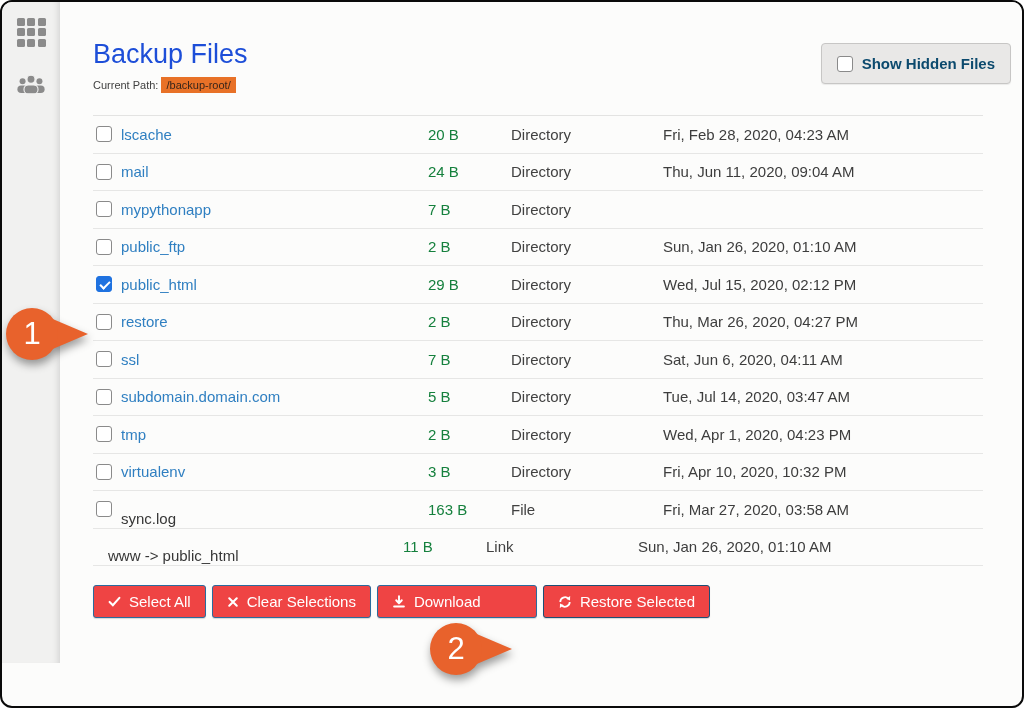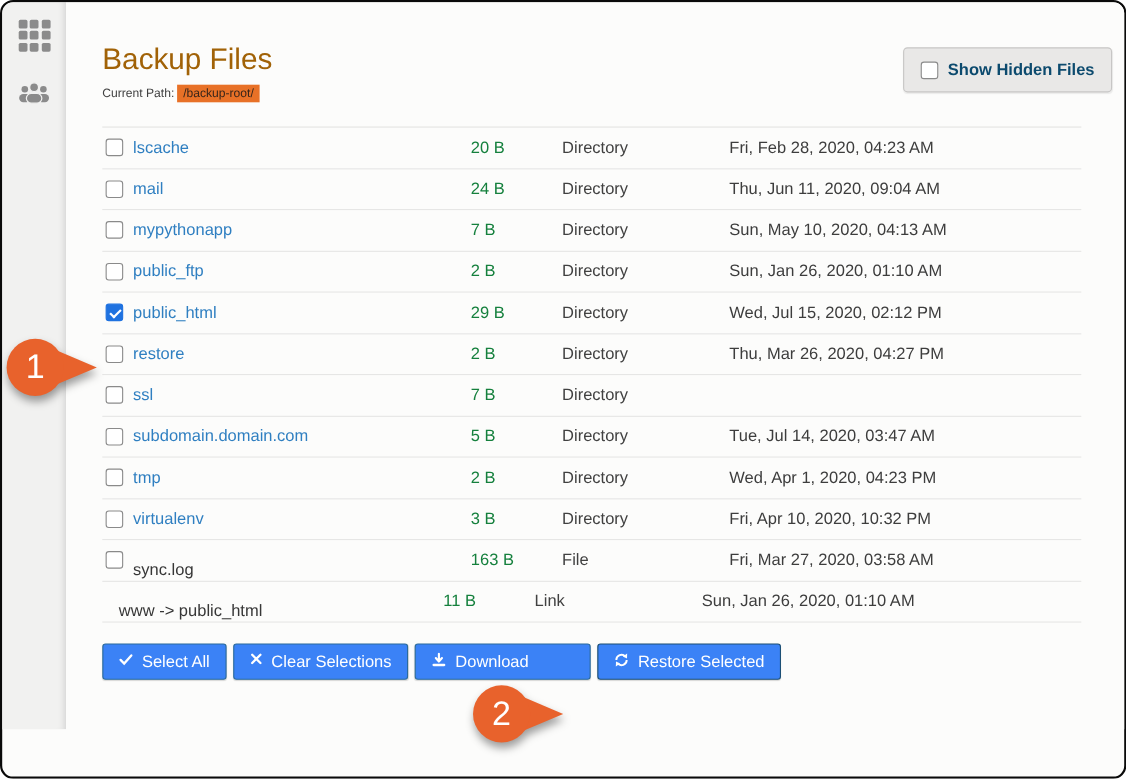--- a/index.html
+++ b/index.html
@@ -27,21 +27,21 @@
   .sidebar {
     width:58px; background:#f1f1f0; flex:0 0 58px;
     box-shadow:inset -7px 0 8px -7px rgba(0,0,0,.18);
     padding-top:15px; display:flex; flex-direction:column; align-items:center; gap:22px;
   }
   .side-icon { width:30px; height:30px; display:flex; align-items:center; justify-content:center; cursor:pointer; }
 
   .content { flex:1; position:relative; padding:37px 44px 0 33px; background:#fcfcfb; }
 
   
-  .page-title { font-size:27px; font-weight:400; color:#a16207; }
+  .page-title { font-size:27px; font-weight:400; color:#1d4ed8; }
   .path-line { margin-top:9px; font-size:11px; color:#414141; }
   .path-highlight { background:#e87127; color:#38251a; padding:2px 5px; }
 
   .show-hidden {
     position:absolute; top:41px; right:16px;
     background:#e9e8e7; border:1px solid #c7c6c5; border-radius:4px;
     padding:11px 15px; display:flex; align-items:center; gap:9px;
     font-size:15px; font-weight:bold; color:#0c4a6e;
     box-shadow:0 1px 1px rgba(0,0,0,.07); cursor:pointer;
   }
@@ -66,23 +66,23 @@
   .t-row .name { width:307px; flex:0 0 307px; color:#2f7fc1; text-decoration:none; cursor:pointer; }
   .t-row .name.plain { color:#373737; cursor:default;margin-top:18px; }
   .t-row.no-cb .name { width:295px; flex:0 0 295px; }
   .t-row .size { width:83px; flex:0 0 83px; color:#15803d; }
   .t-row .type { width:152px; flex:0 0 152px; color:#414141; }
   .t-row .date { flex:1; color:#3d3d3d; }
 
   
   .actions { display:flex; gap:6px; margin-top:19px; }
   .btn {
-    background:#3b82f6; border:1px solid #2a6b9d; border-radius:3px;
+    background:#ef4444; border:1px solid #2a6b9d; border-radius:3px;
     color:#fff; font-size:15px; font-family:inherit;
-    padding:7px 14px; display:flex; gap:8px; cursor:pointer;
+    padding:7px 14px; display:flex; align-items:center; gap:8px; cursor:pointer;
     box-shadow:0 1px 1px rgba(0,0,0,.15);
   }
   .btn.emphasized { border-color:#1c4f75; }
   .btn svg { display:block; }
 
   
   .pin { position:absolute; width:86px; height:52px; filter:drop-shadow(1px 5px 4px rgba(0,0,0,.38)); z-index:10; pointer-events:none; }
   .pin-circle {
     position:absolute; left:0; top:0; width:52px; height:52px; background:#e8622c;
     border-radius:50%; display:flex; align-items:center; justify-content:center;
@@ -170,21 +170,20 @@
     <span class="date">Thu, Jun 11, 2020, 09:04 AM</span>
   </div>
 
   <div class="t-row">
     <span class="cb-cell">
               <span class="checkbox cb"></span>
             </span>
     <a class="name">mypythonapp</a>
     <span class="size">7 B</span>
     <span class="type">Directory</span>
-    <span class="date">Sun, May 10, 2020, 04:13 AM</span>
   </div>
 
   <div class="t-row">
     <span class="cb-cell">
               <span class="checkbox cb"></span>
             </span>
     <a class="name">public_ftp</a>
     <span class="size">2 B</span>
     <span class="type">Directory</span>
     <span class="date">Sun, Jan 26, 2020, 01:10 AM</span>
@@ -210,20 +209,21 @@
     <span class="date">Thu, Mar 26, 2020, 04:27 PM</span>
   </div>
 
   <div class="t-row">
     <span class="cb-cell">
               <span class="checkbox cb"></span>
             </span>
     <a class="name">ssl</a>
     <span class="size">7 B</span>
     <span class="type">Directory</span>
+    <span class="date">Sat, Jun 6, 2020, 04:11 AM</span>
   </div>
 
   <div class="t-row">
     <span class="cb-cell">
               <span class="checkbox cb"></span>
             </span>
     <a class="name">subdomain.domain.com</a>
     <span class="size">5 B</span>
     <span class="type">Directory</span>
     <span class="date">Tue, Jul 14, 2020, 03:47 AM</span>

